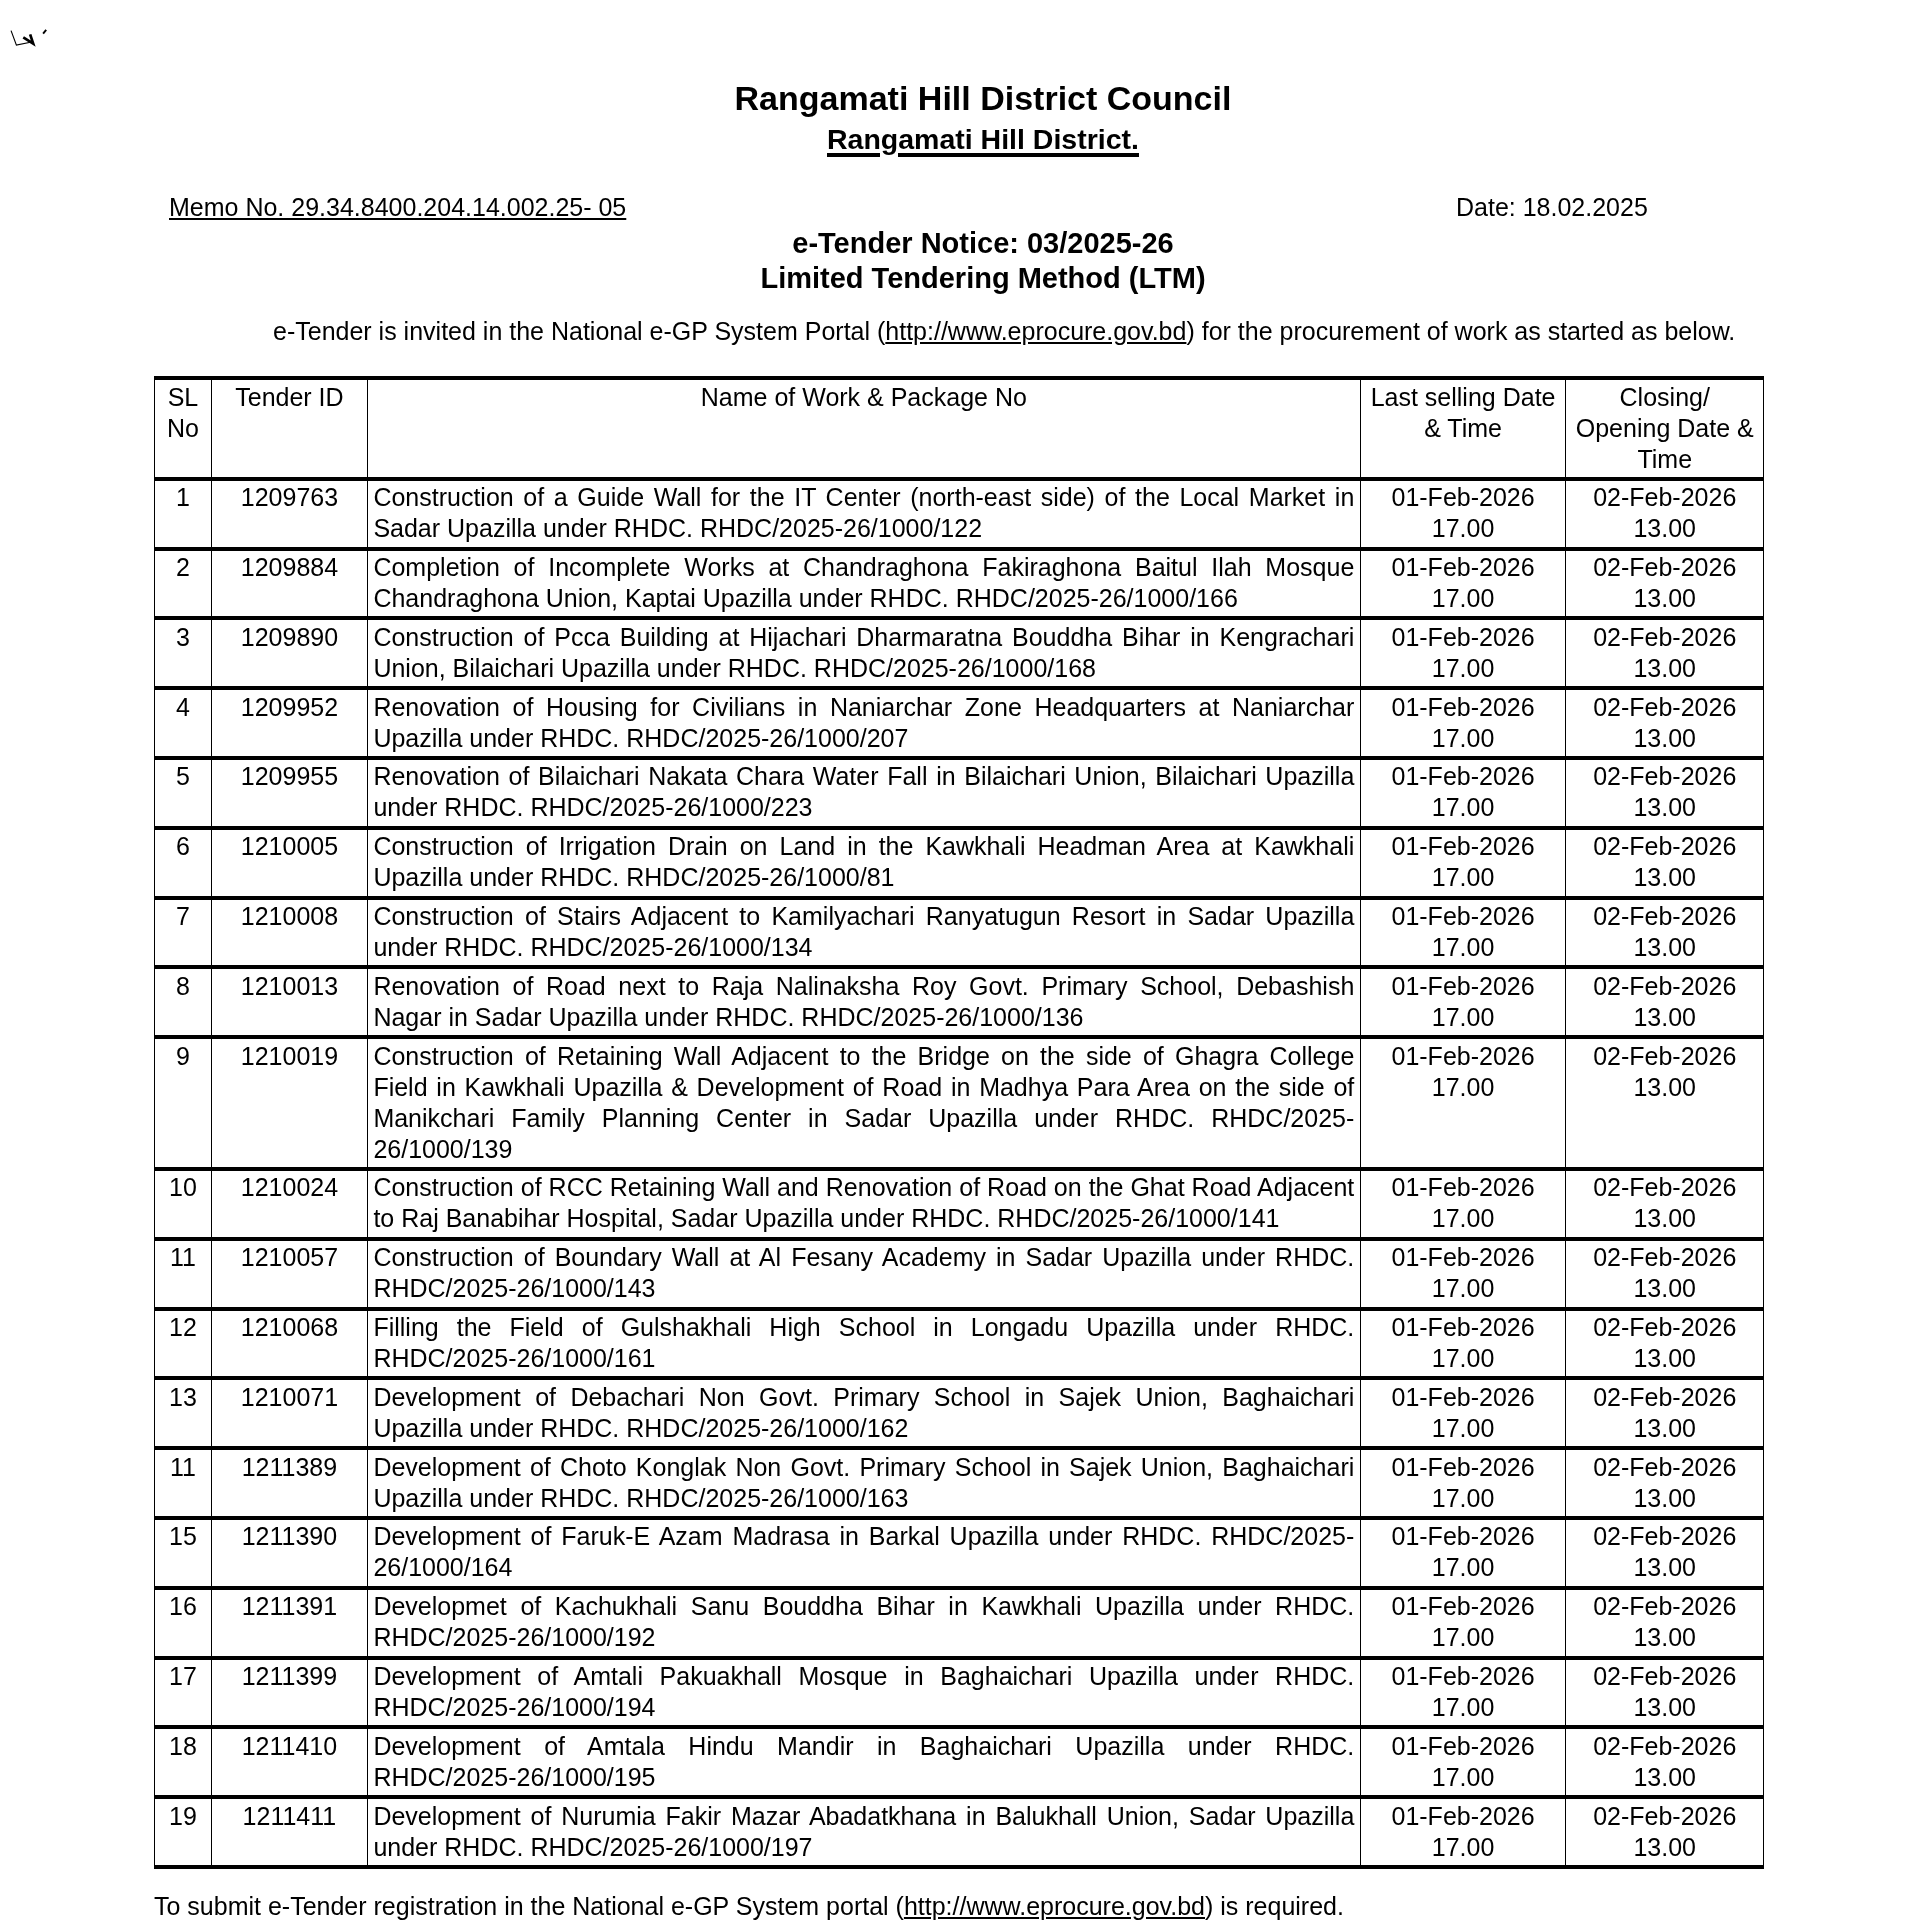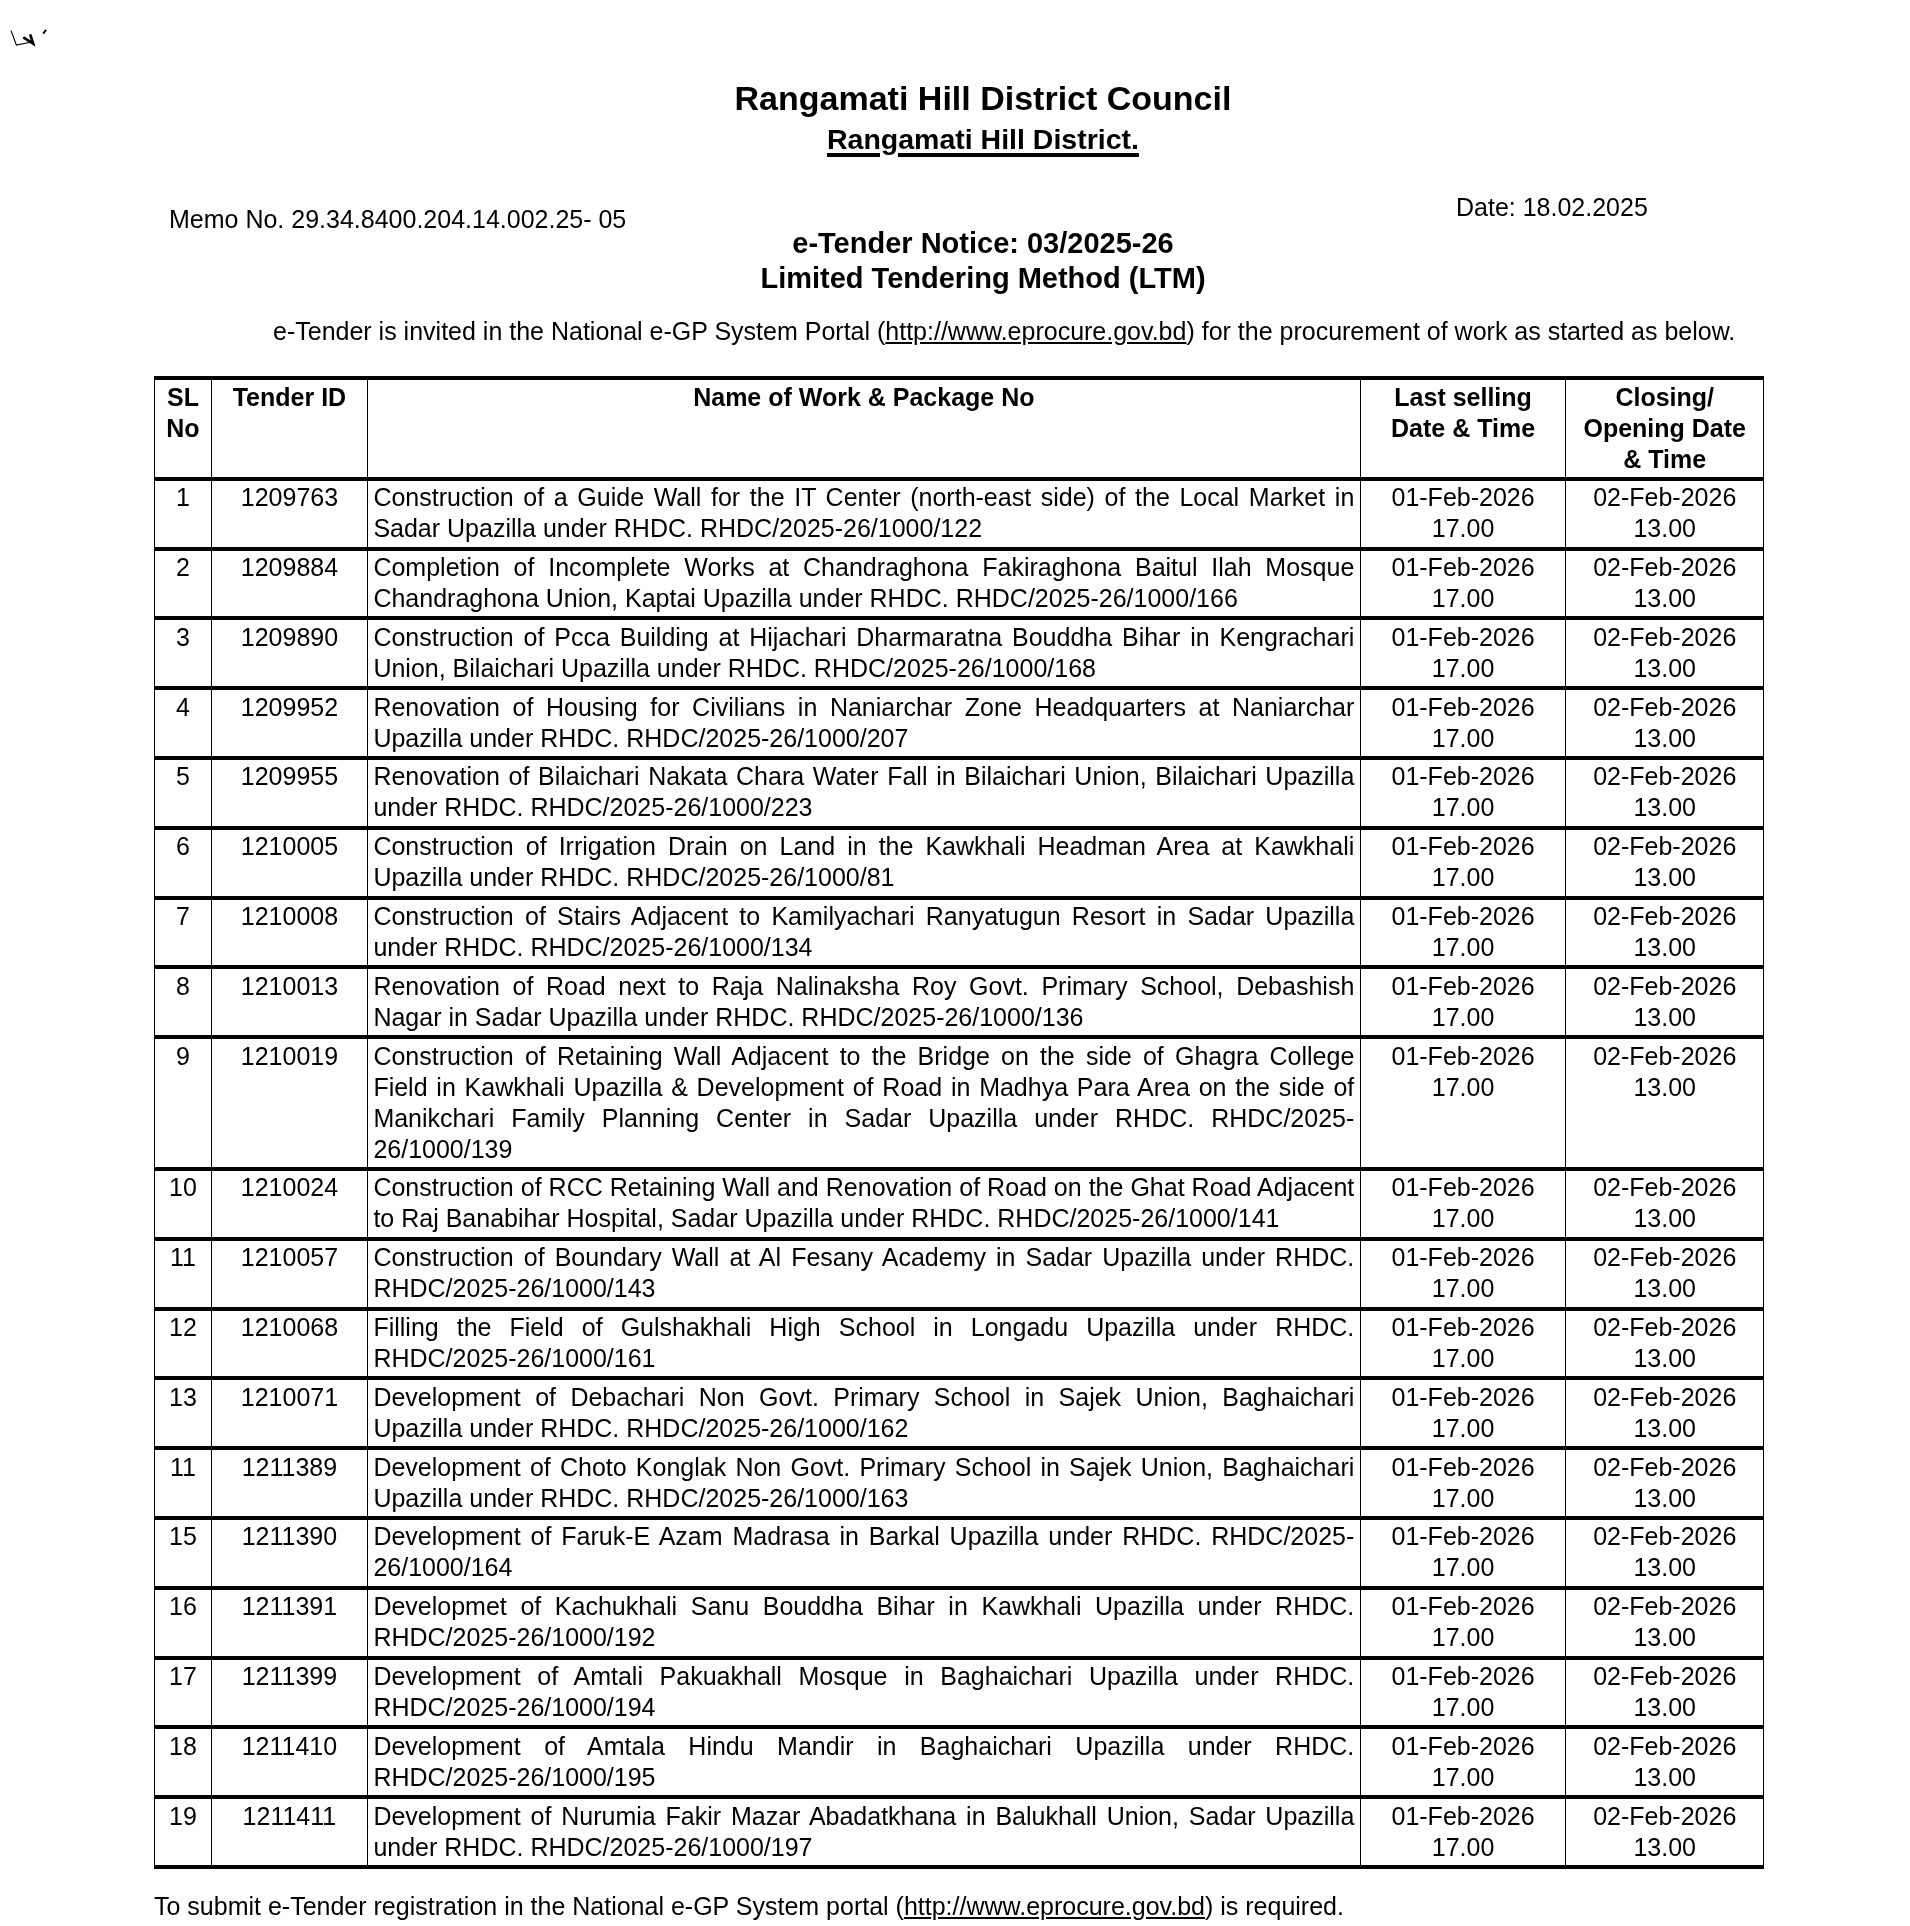--- a/index.html
+++ b/index.html
@@ -3,33 +3,33 @@
 <meta charset="utf-8">
 <style>
   html, body { margin: 0; padding: 0; background: #ffffff; }
   body { width: 1910px; height: 2703px; position: relative; overflow: hidden;
          font-family: "Liberation Sans", sans-serif; color: #000; }
   .abs { position: absolute; }
   .center-x { left: 0; width: 1910px; text-align: center; margin-left: 28px; }
   .title { top: 79px; font-size: 34px; font-weight: bold; }
   .subtitle { top: 123px; font-size: 28.5px; font-weight: bold; }
   .subtitle span { text-decoration: underline; text-decoration-thickness: 3.5px; text-underline-offset: 3.9px; }
-  .memo { top: 205px; left: 169px; font-size: 25px; }
+  .memo { top: 193px; left: 169px; font-size: 25px; text-decoration: underline; }
   .date { top: 193px; left: 1456px; font-size: 25px; }
   .notice { top: 227px; font-size: 29px; font-weight: bold; }
   .method { top: 262px; font-size: 29px; font-weight: bold; }
   .intro { top: 316px; left: 154px; width: 1610px; font-size: 25px; line-height: 31px; text-indent: 119px; text-align: justify; }
   .intro .link, .para .link { text-decoration: underline; }
 
   table.tender { position: absolute; left: 154px; top: 376px; width: 1610px;
                  border-collapse: collapse; font-size: 25px; line-height: 31px; }
   table.tender th, table.tender td { border: 1.5px solid #000; vertical-align: top; padding: 1.5px 5.4px 2.3px 5.4px; }
   table.tender th { font-weight: normal; text-align: center; }
   table.tender tr.row td { border-top: 4.2px solid #000; }
-  table.tender thead tr th { border-top: 4.6px solid #000; font-weight: bold; }
+  table.tender thead tr th { border-top: 4.6px solid #000; }
   table.tender tbody tr:last-child td { border-bottom: 4.6px solid #000; margin-top: 48px; }
   td.sl, td.tid, td.dt { text-align: center; }
   td.name { text-align: justify; text-align-last: left; }
   .c-sl { width: 55px; } .c-tid { width: 151px; } .c-name { width: 960px; }
   .c-last { width: 199px; } .c-close { width: 191px; }
 
   .para { left: 154px; width: 1610px; font-size: 25px; line-height: 31px; text-align: justify; }
   .p1 { top: 1828px; }
   .corner-mark { left: 7.7px; top: 15.4px; width: 42px; height: 35px; }
 </style>

